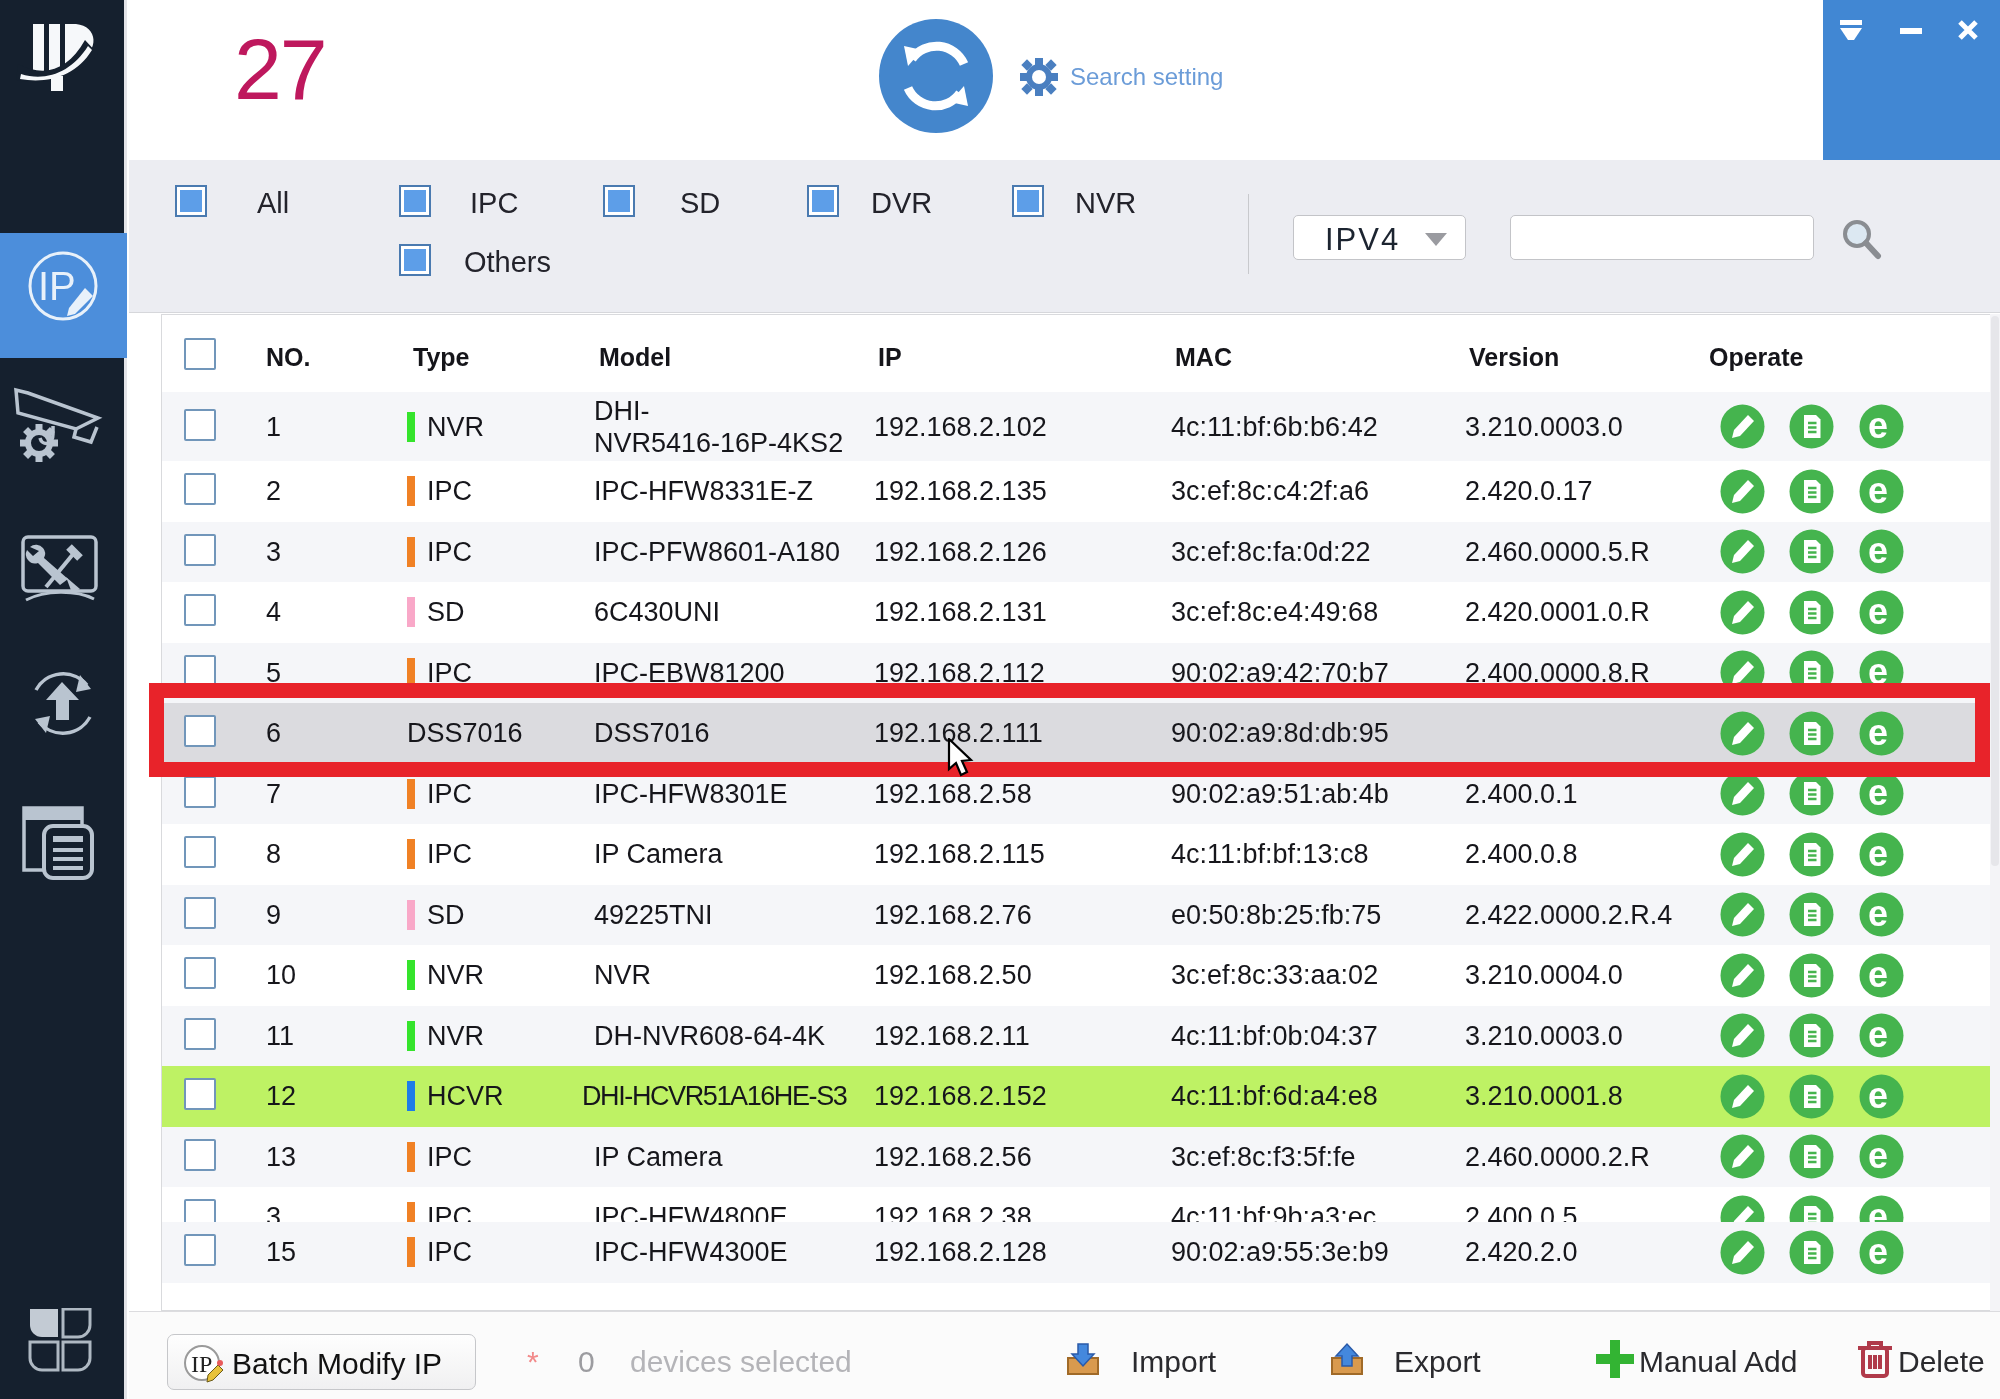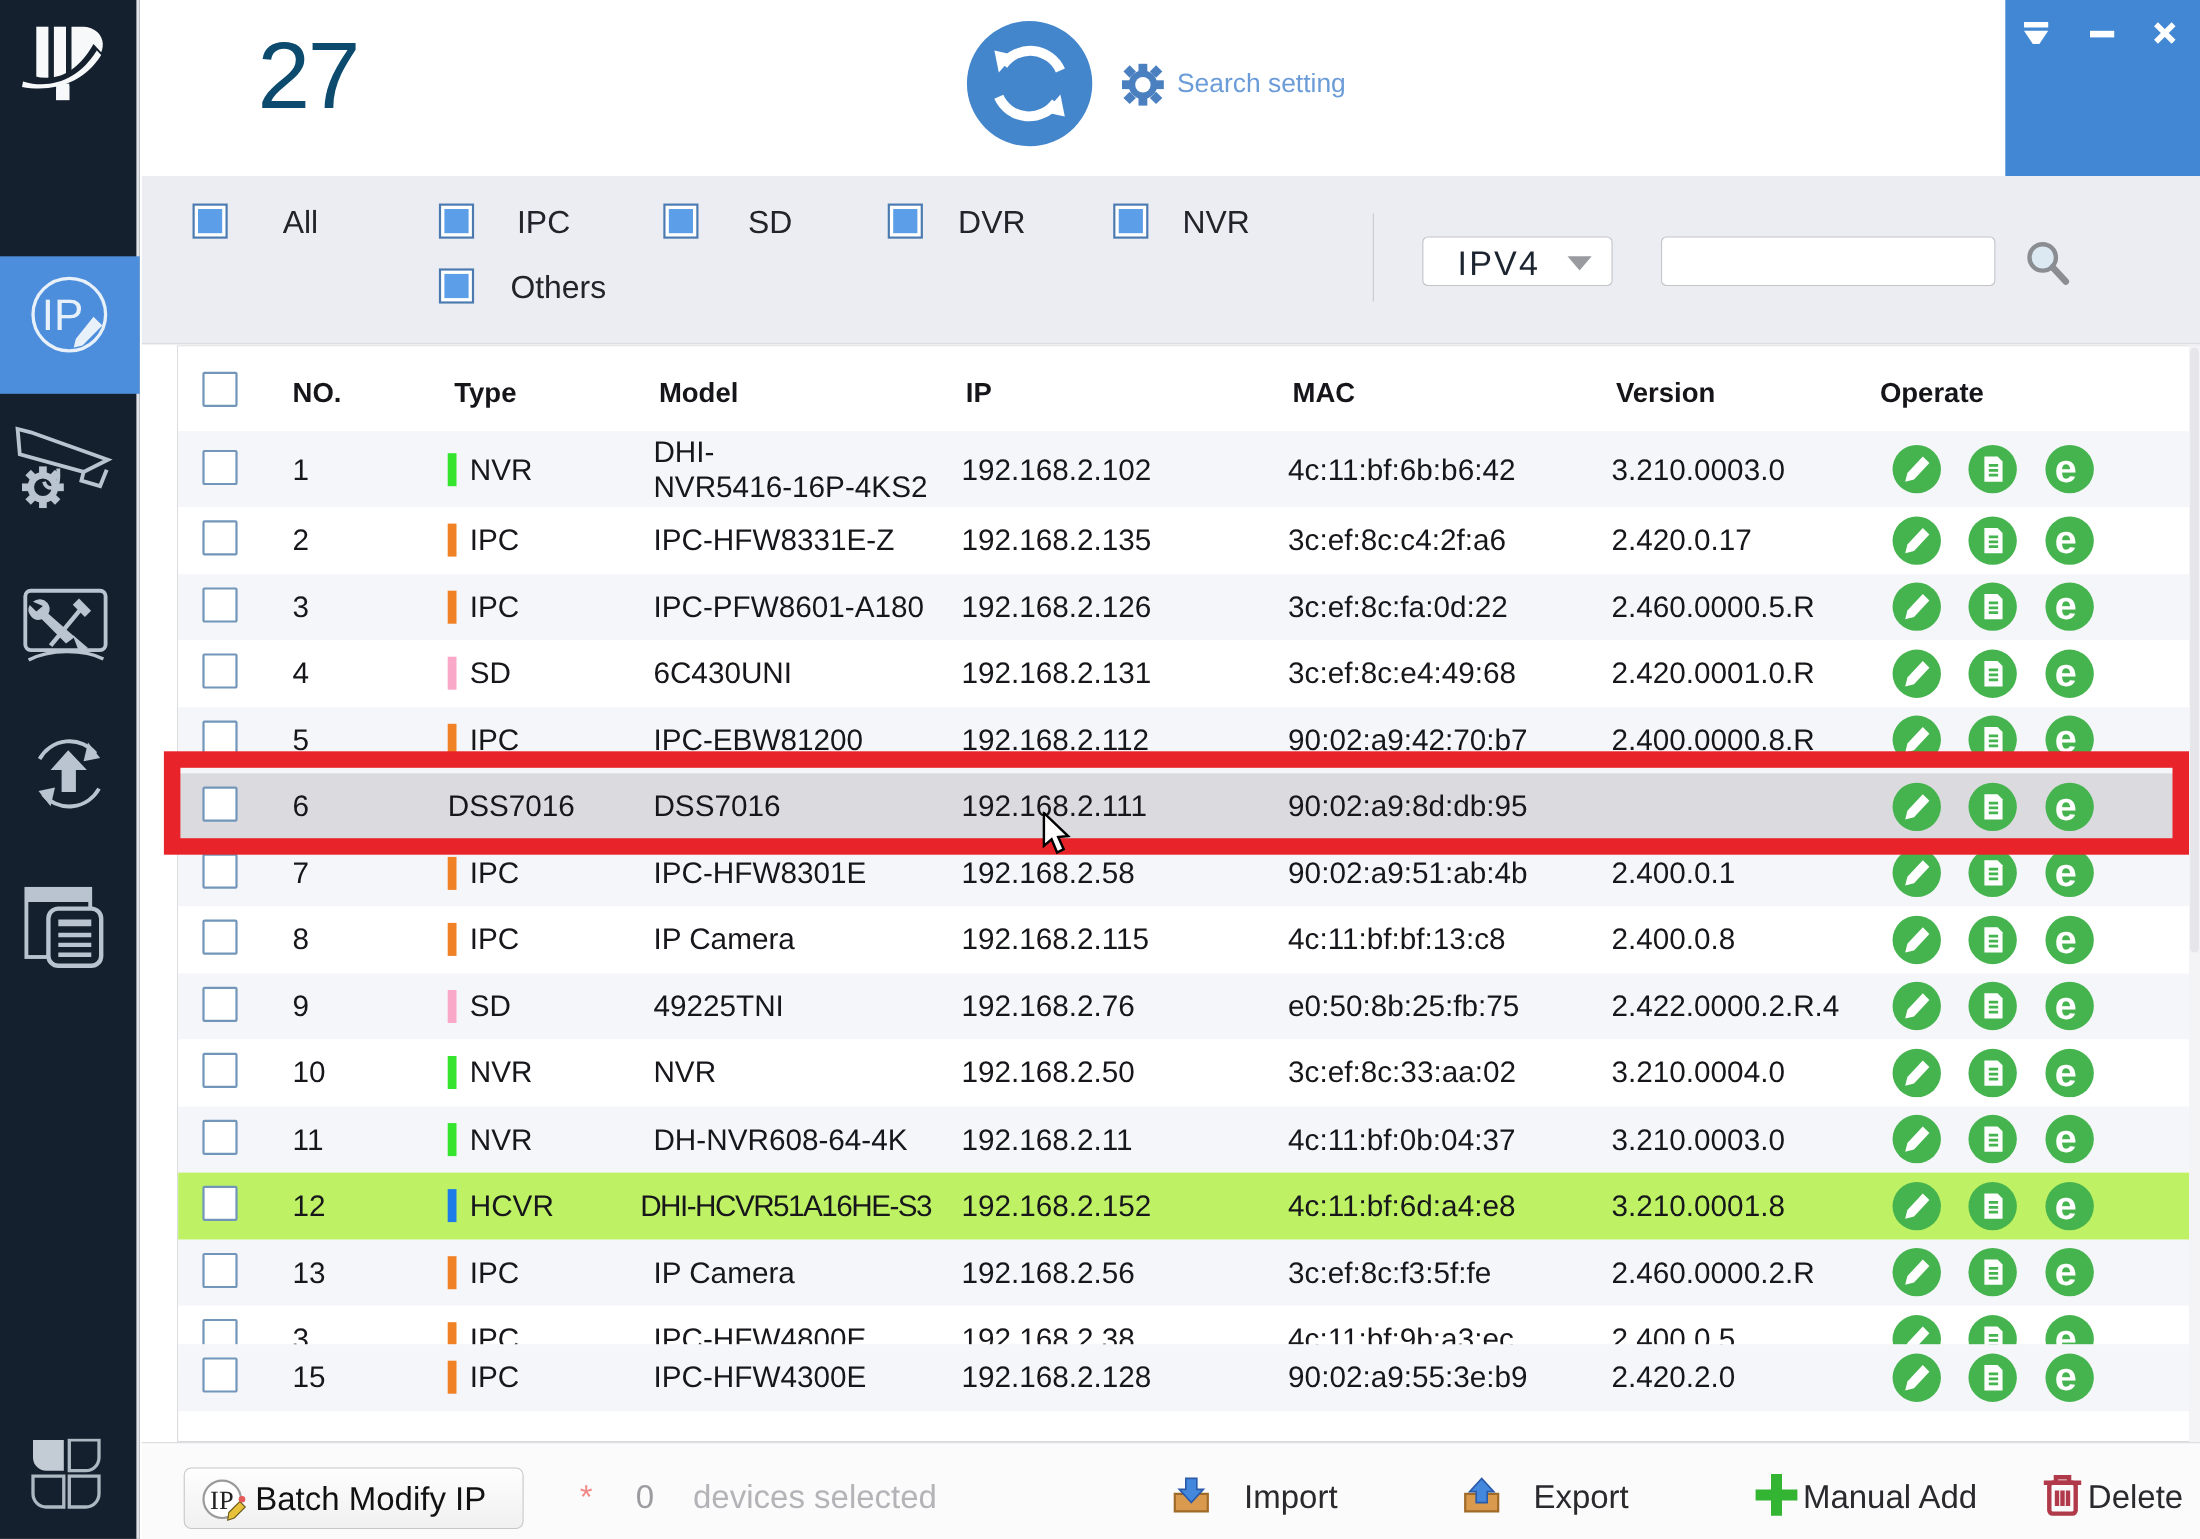--- a/index.html
+++ b/index.html
@@ -8,21 +8,21 @@
 #app { position:relative; width:2000px; height:1399px; }
 
 
 #sidebar { position:absolute; left:0; top:0; width:127px; height:1399px;
   background:#15202e; border-right:3px solid #e3e4e8; }
 #sb-active { position:absolute; left:0; top:233px; width:127px; height:125px;
   background:#4c8edb; }
 .sbicon { position:absolute; left:0; width:127px; text-align:center; }
 
 
-#hdr-27 { position:absolute; left:234px; top:20px; color:#0c4a6e;
+#hdr-27 { position:absolute; left:234px; top:20px; color:#be185d;
   font-size:86px; letter-spacing:-2px; }
 #hdr-devices { position:absolute; left:403px; top:56px; color:#0d0d12;
   font-size:40px; word-spacing:9px; letter-spacing:-0.3px; }
 #refresh-btn { position:absolute; left:878px; top:18px; }
 #search-setting { position:absolute; left:1018px; top:56px; }
 #search-setting span { color:#6b9cd8; font-size:24px; vertical-align:middle; }
 #winctl { position:absolute; left:1823px; top:0; width:177px; height:160px;
   background:#4187d3; }
 
 

